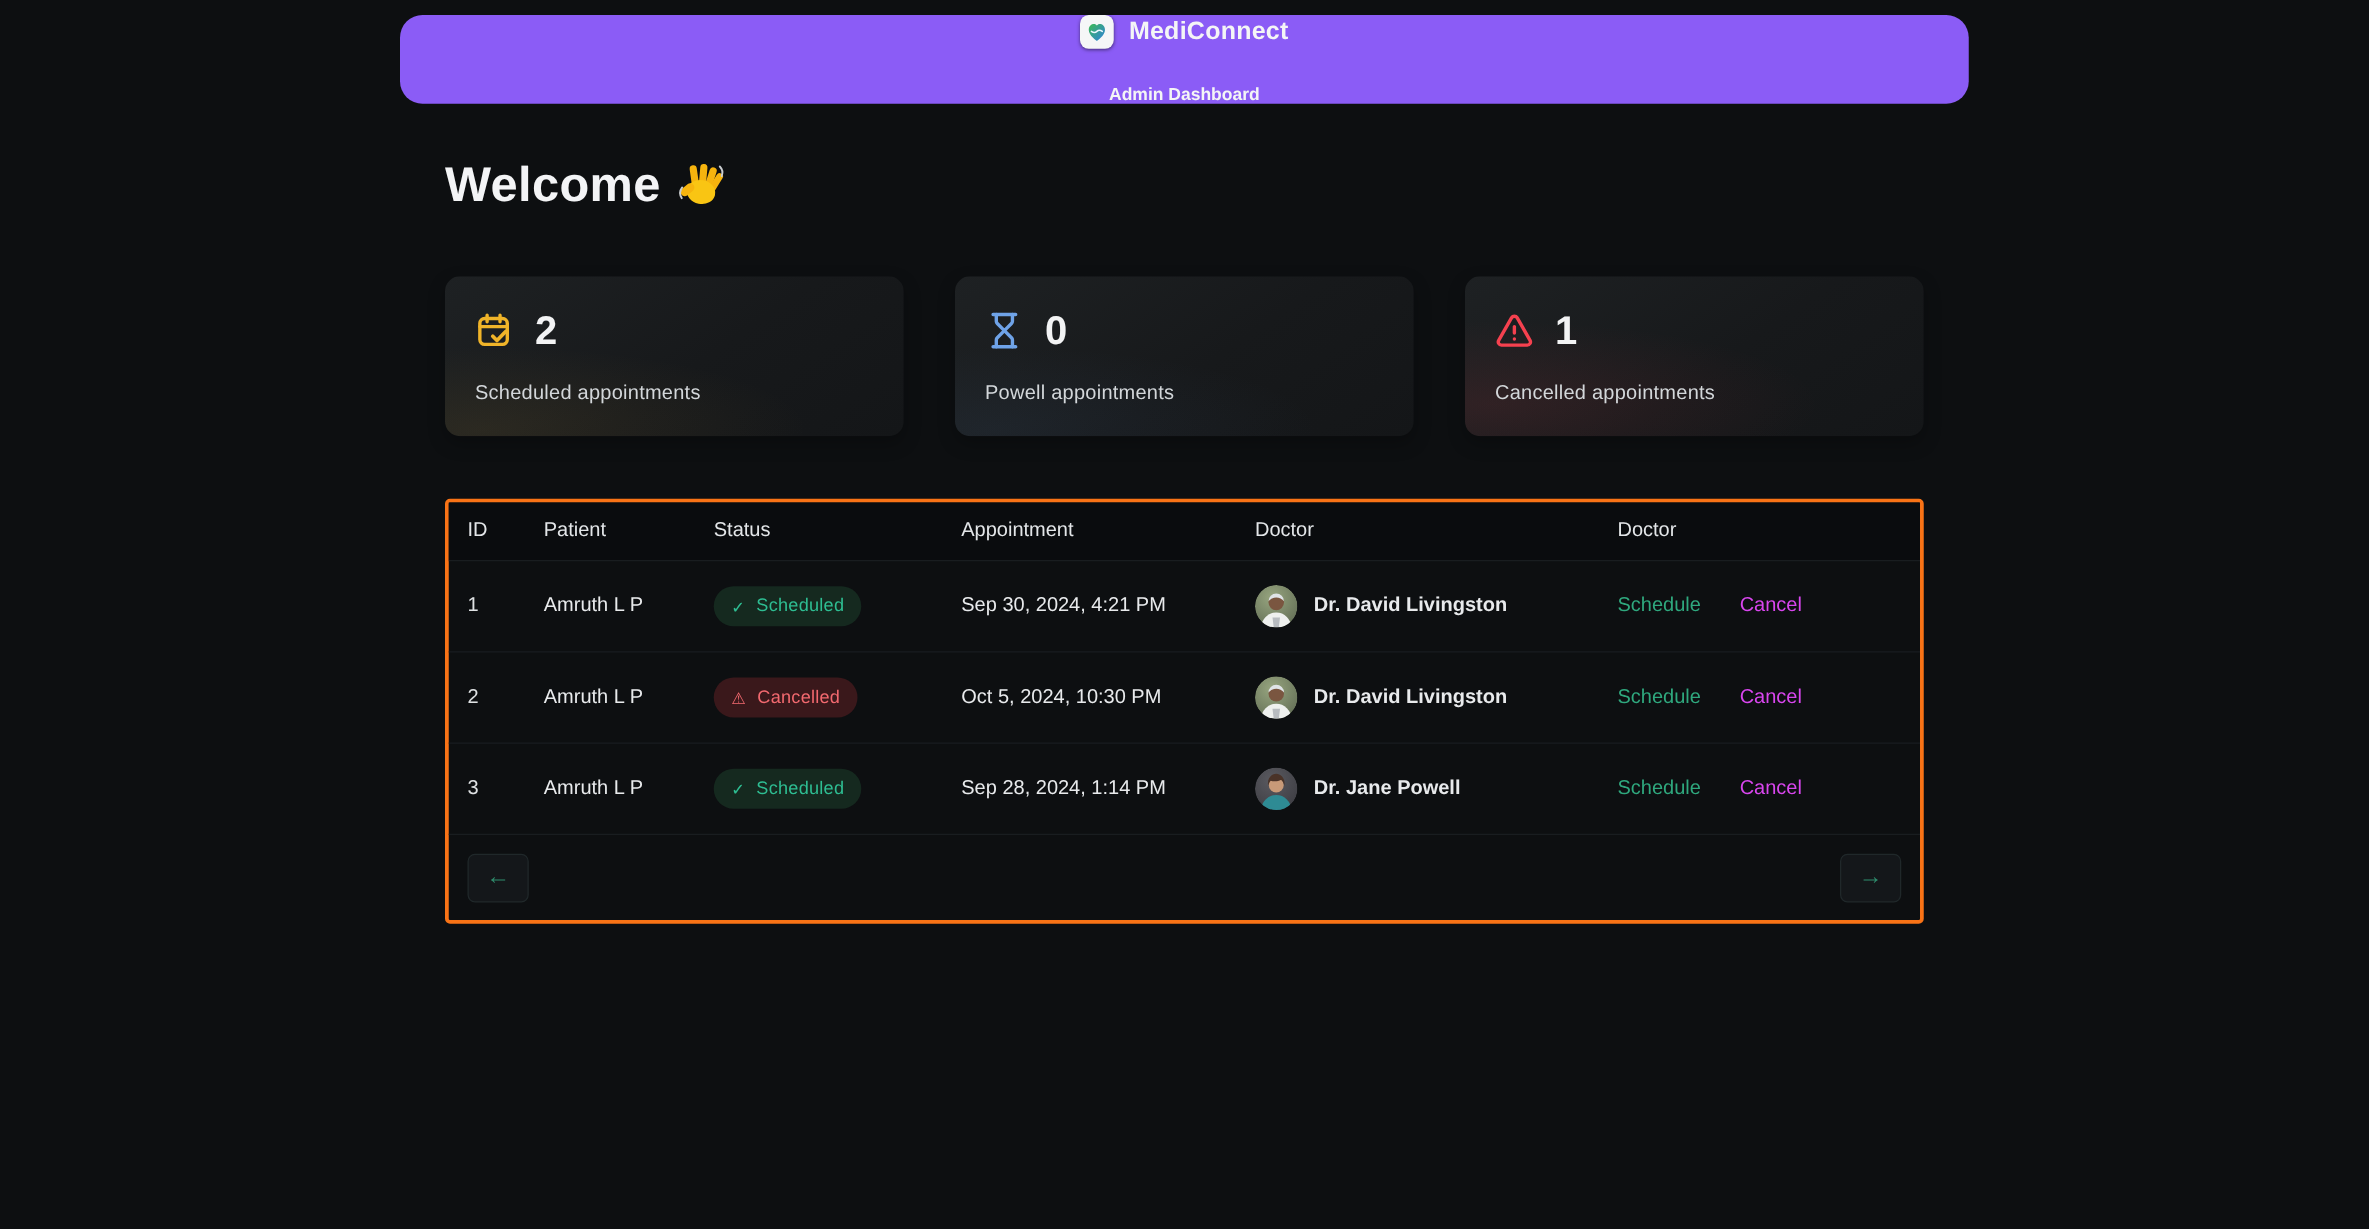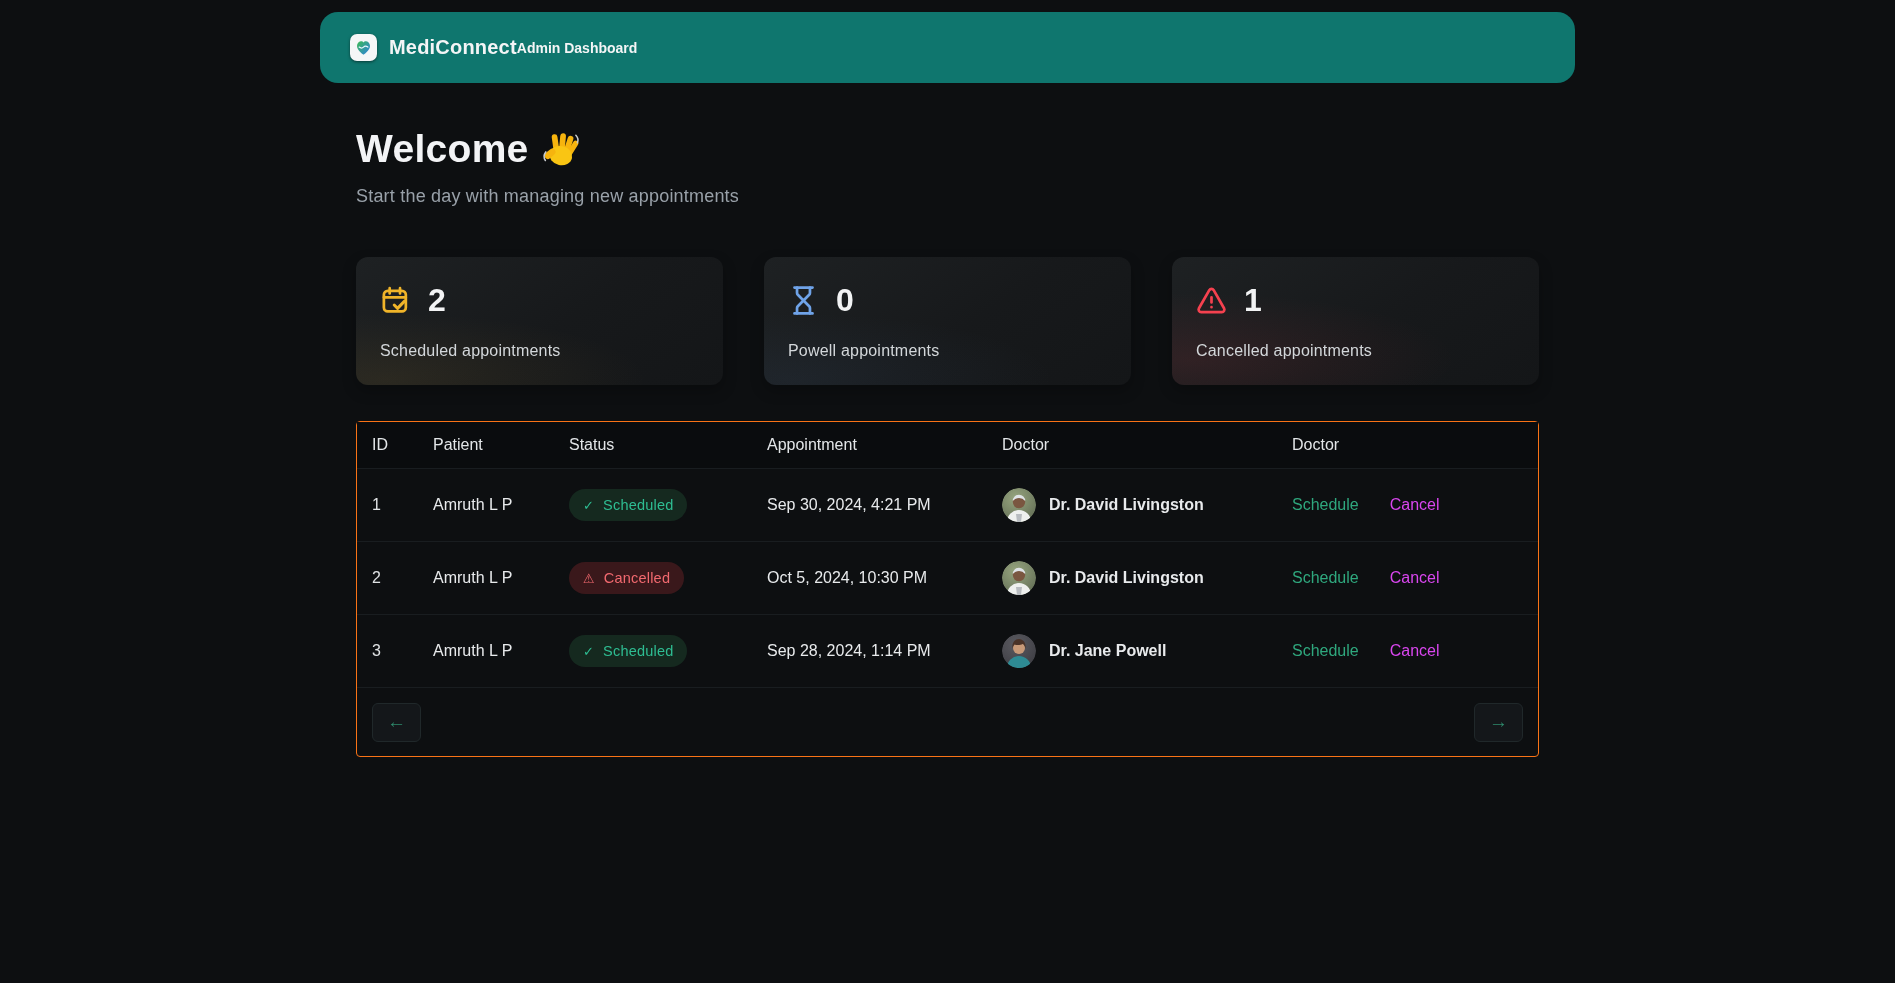--- a/index.html
+++ b/index.html
@@ -8,43 +8,44 @@
     background: #0d0f11;
     font-family: "Liberation Sans", "DejaVu Sans", sans-serif;
     color: #e8eaec;
     overflow: hidden;
   }
 
   
   .topbar {
     width: 1255px; height: 71px;
     margin: 12px auto 0;
-    background: #0f766e;
+    background: #8b5cf6;
     border-radius: 18px;
-    display: flex; align-items: center; justify-content: flex-start;
+    display: flex; align-items: center; justify-content: space-between;
     padding: 0 30px;
+    flex-direction: column;
   }
   .brand { display: flex; align-items: center; gap: 12px; cursor: pointer; }
   .brand-logo {
     width: 27px; height: 27px; border-radius: 7px;
     background: #f5f6f7;
     display: flex; align-items: center; justify-content: center;
     box-shadow: 0 1px 3px rgba(0,0,0,.5);
   }
   .brand-name { font-size: 20px; font-weight: 700; color: #f4f5f6; letter-spacing: .2px; }
   .nav-link { font-size: 14px; font-weight: 700; color: #f4f5f6; cursor: pointer; }
 
   
   .content { width: 1183px; margin: 0 auto; }
 
   .welcome-title {
     margin-top: 44px;
     font-size: 39px; font-weight: 800; letter-spacing: .3px;
     color: #f3f4f6;
-    display: flex; align-items: flex-end; gap: 12px;
+    display: flex; align-items: flex-start; gap: 12px;
   }
   .welcome-sub { margin-top: 15px; font-size: 18px; color: #99a1a9; letter-spacing: .2px; }
 
   
   .stats { margin-top: 50px; display: flex; gap: 41px; }
   .card {
     flex: 1; height: 128px; border-radius: 12px;
     padding: 25px 24px;
     display: flex; flex-direction: column; justify-content: space-between;
     background: linear-gradient(145deg, #1e2123 0%, #17191b 55%, #141618 100%);
@@ -52,21 +53,21 @@
   }
   .card.tint-yellow { background: radial-gradient(130% 95% at 8% 96%, rgba(190,150,60,.11), transparent 55%), linear-gradient(145deg, #1e2123 0%, #17191b 55%, #141618 100%); }
   .card.tint-blue   { background: radial-gradient(130% 95% at 8% 96%, rgba(90,130,180,.09), transparent 55%), linear-gradient(145deg, #1e2123 0%, #17191b 55%, #141618 100%); }
   .card.tint-red    { background: radial-gradient(130% 95% at 6% 80%, rgba(230,70,80,.11), transparent 55%), linear-gradient(145deg, #1e2123 0%, #17191b 55%, #141618 100%); }
   .card-top { display: flex; align-items: center; gap: 17px; }
   .card-top .stat-icon { width: 31px; height: 31px; flex: 0 0 auto; }
   .card-value { font-size: 32px; font-weight: 700; color: #f2f3f4; }
   .card-label { font-size: 16px; color: #d3d7da; letter-spacing: .2px; }
 
   
-  .table { margin-top: 36px; border: 1px solid #f97316; border-radius: 4px; background: transparent; }
+  .table { margin-top: 50px; border: 3px solid #f97316; border-radius: 4px; background: transparent; }
   .trow {
     display: grid;
     grid-template-columns: 61px 136px 198px 235px 290px 1fr;
     align-items: center;
     padding-left: 15px;
   }
   .thead {
     height: 46px; background: #0a0c0e;
     font-size: 16px; color: #e3e6e8;
   }
@@ -136,21 +137,20 @@
         <rect x="18" y="4.5" width="6" height="22" rx="3" fill="#f6b40e" transform="rotate(-7 21 15)"></rect>
         <rect x="24.5" y="5.5" width="6" height="21" rx="3" fill="#f6b40e" transform="rotate(6 27.5 16)"></rect>
         <rect x="30" y="9" width="5.6" height="17" rx="2.8" fill="#f6b40e" transform="rotate(20 32.8 17)"></rect>
         <ellipse cx="22" cy="28" rx="12" ry="10" fill="#f9c513"></ellipse>
         <rect x="7" y="22" width="7" height="13" rx="3.5" fill="#f6b40e" transform="rotate(38 10.5 28.5)"></rect>
       </g>
       <path d="M5 24 q-3.4 4.4 -0.4 9" stroke="#c9cccf" fill="none" stroke-width="1.6" stroke-linecap="round"></path>
       <path d="M36.5 6.5 q3.4 3.4 1.6 8" stroke="#c9cccf" fill="none" stroke-width="1.6" stroke-linecap="round"></path>
     </svg>
   </h1>
-  <p class="welcome-sub">Start the day with managing new appointments</p>
 
   <div class="stats">
 
     <div class="card tint-yellow">
       <div class="card-top">
         <svg class="stat-icon" viewBox="0 0 24 24" fill="none" stroke="#f0b429" stroke-width="2.1" stroke-linecap="round" stroke-linejoin="round">
           <rect x="3" y="4.5" width="17" height="16" rx="3"></rect>
           <path d="M7.5 2.5v4M15.5 2.5v4M3 9.5h17"></path>
           <path d="M11 15.5l2.6 2.6 5.4-5.6" stroke-width="2.3"></path>
         </svg>

